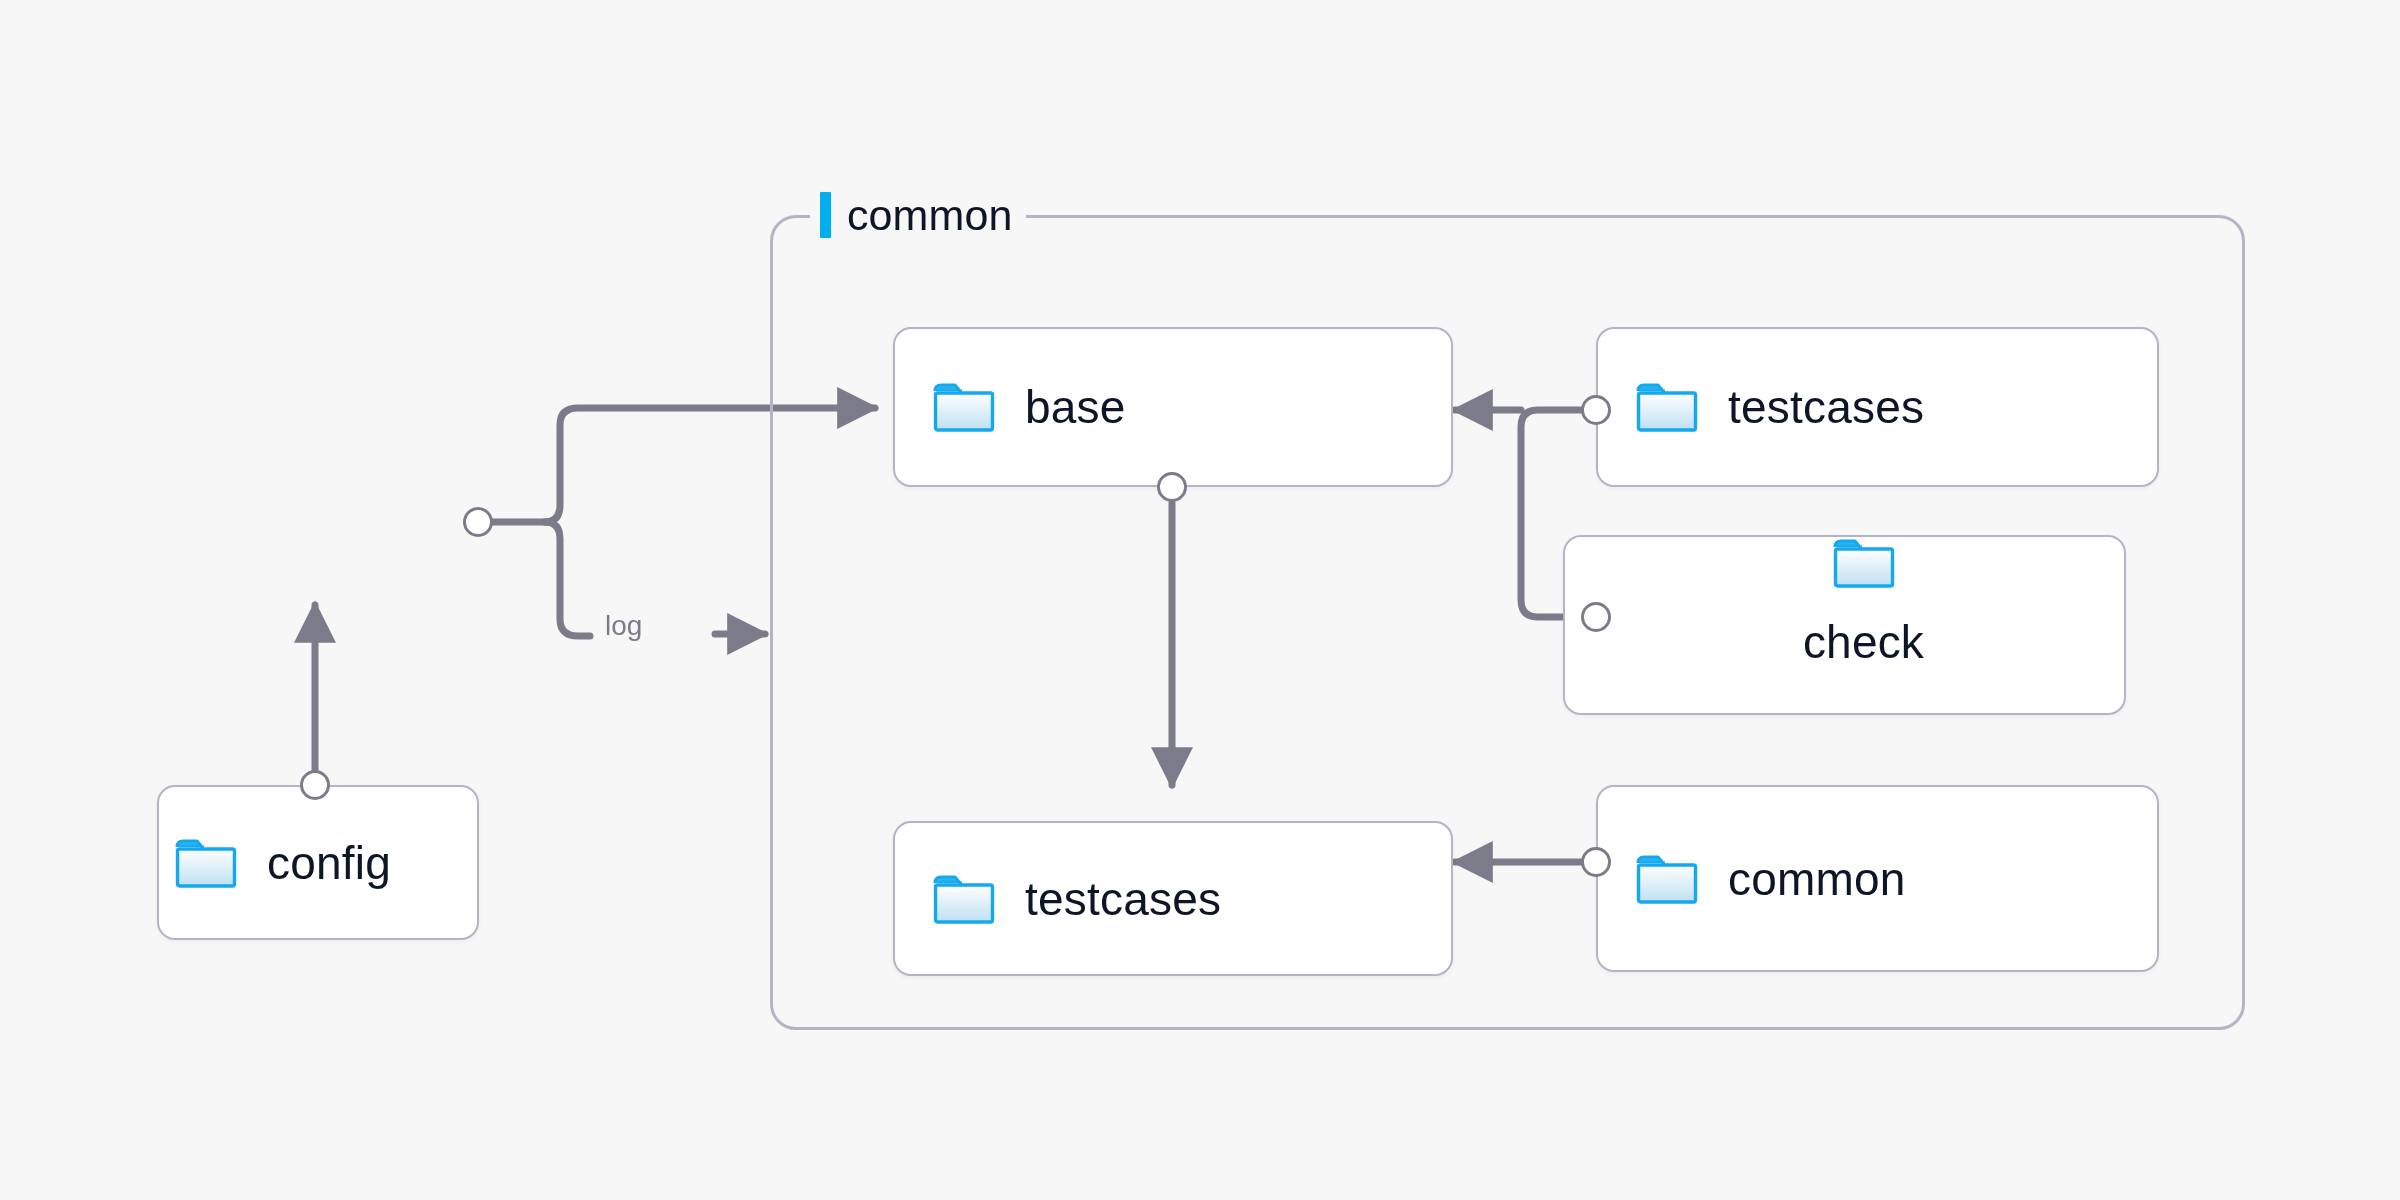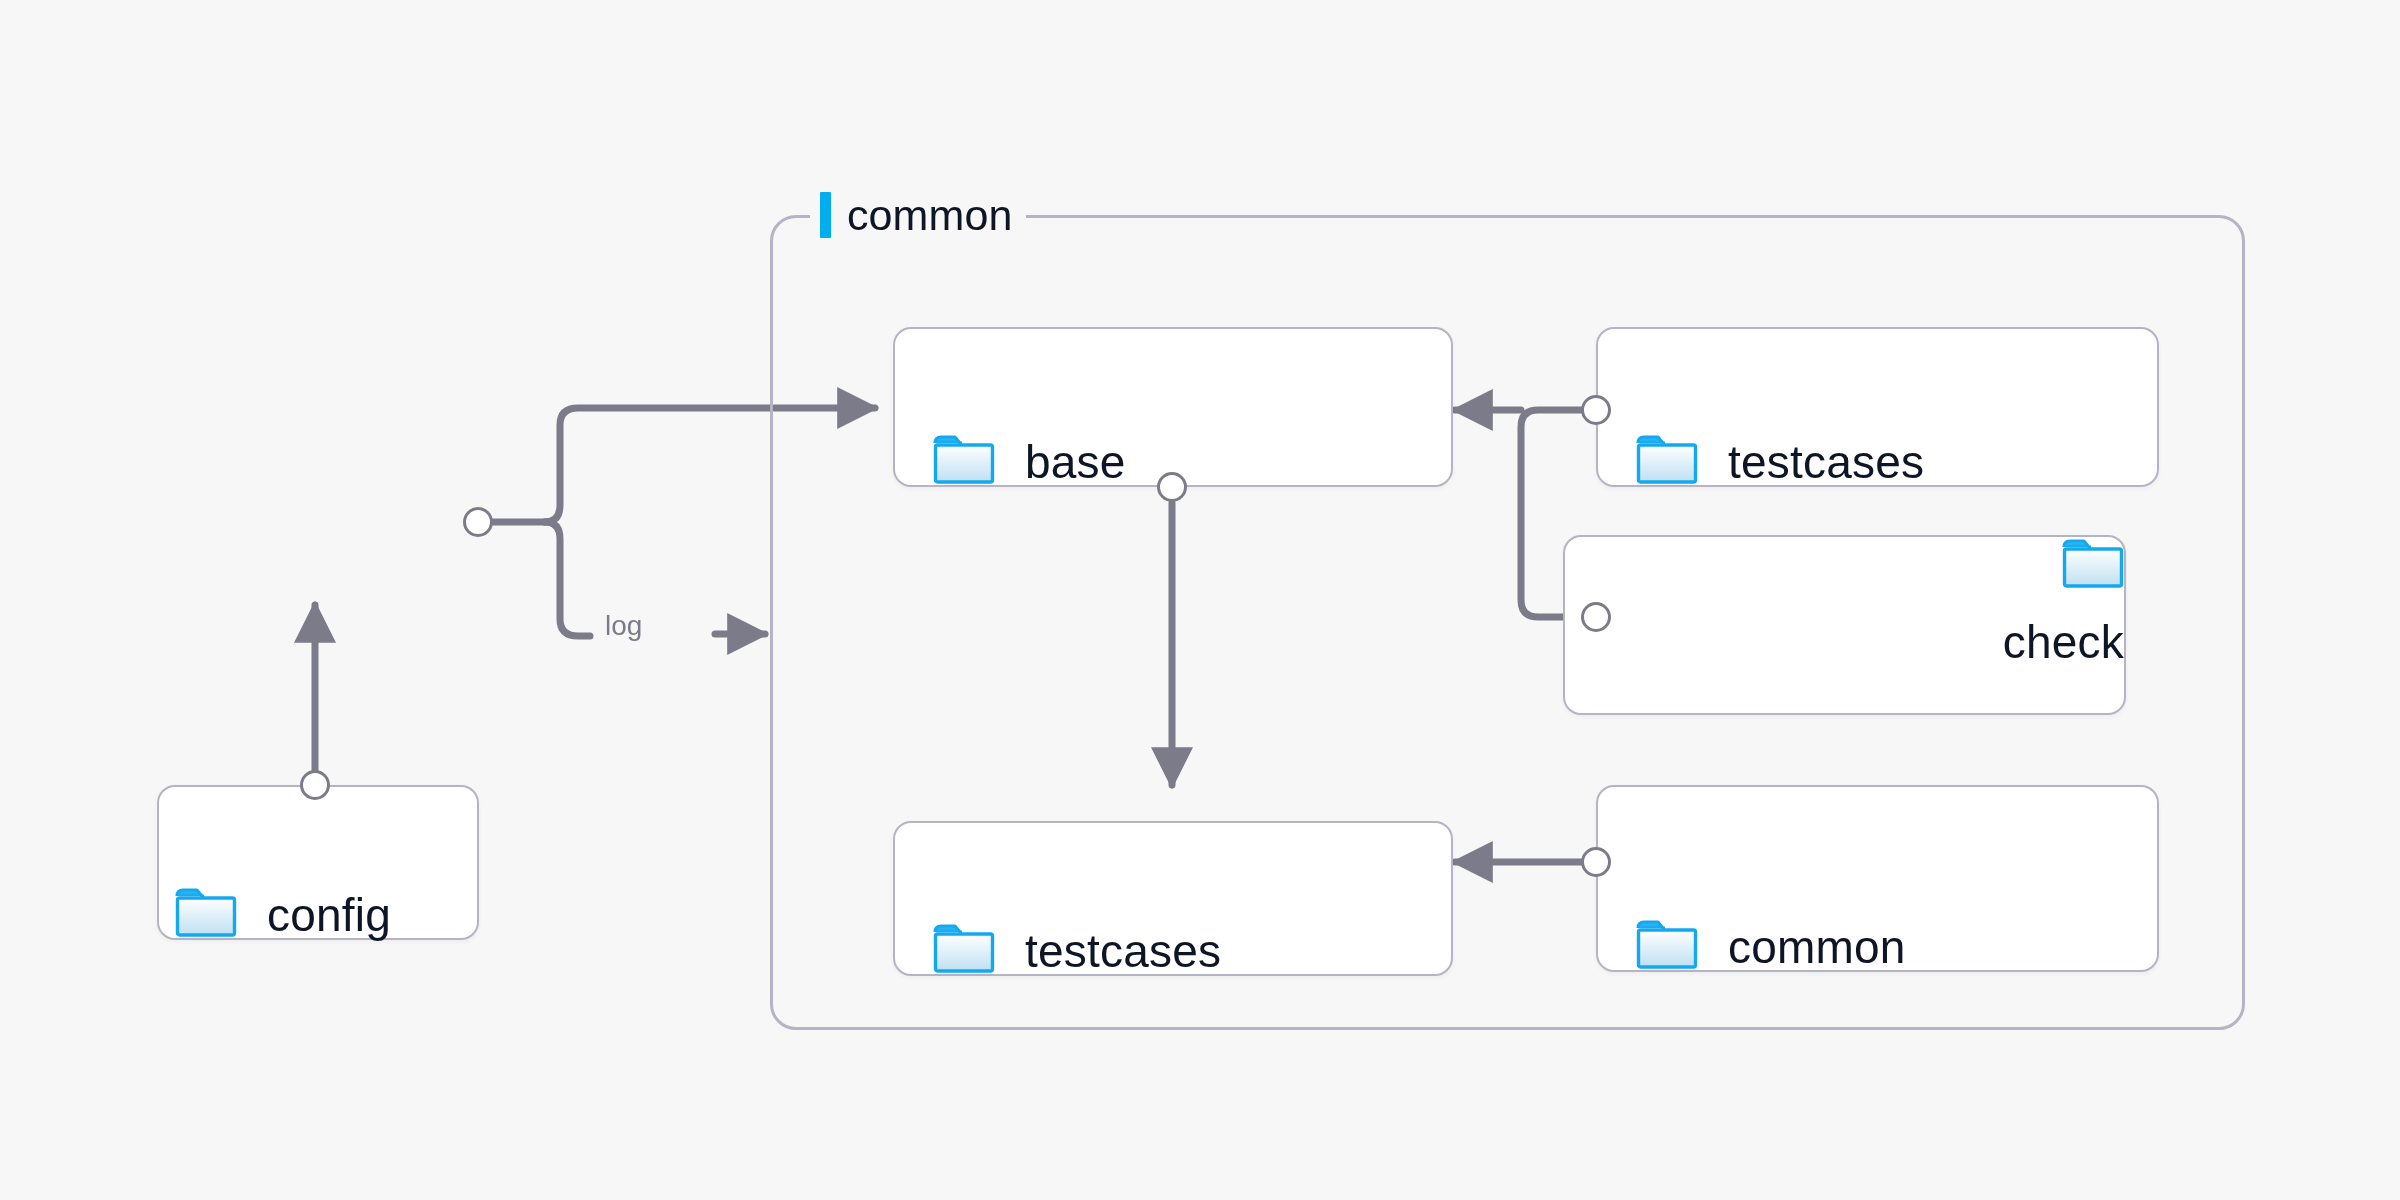--- a/index.html
+++ b/index.html
@@ -56,21 +56,21 @@
   }
 
   
   .node {
     position: absolute;
     box-sizing: border-box;
     background: #ffffff;
     border: 2.5px solid #b6b4c4;
     border-radius: 18px;
     display: flex;
-    align-items: flex-end;
+    align-items: center;
     padding-left: 38px;
     gap: 30px;
     box-shadow: 0 2px 5px rgba(25, 30, 55, 0.045);
   }
   .node-label {
     font-size: 46px;
     color: #0d1526;
     letter-spacing: 0.2px;
     line-height: 1;
     white-space: nowrap;

